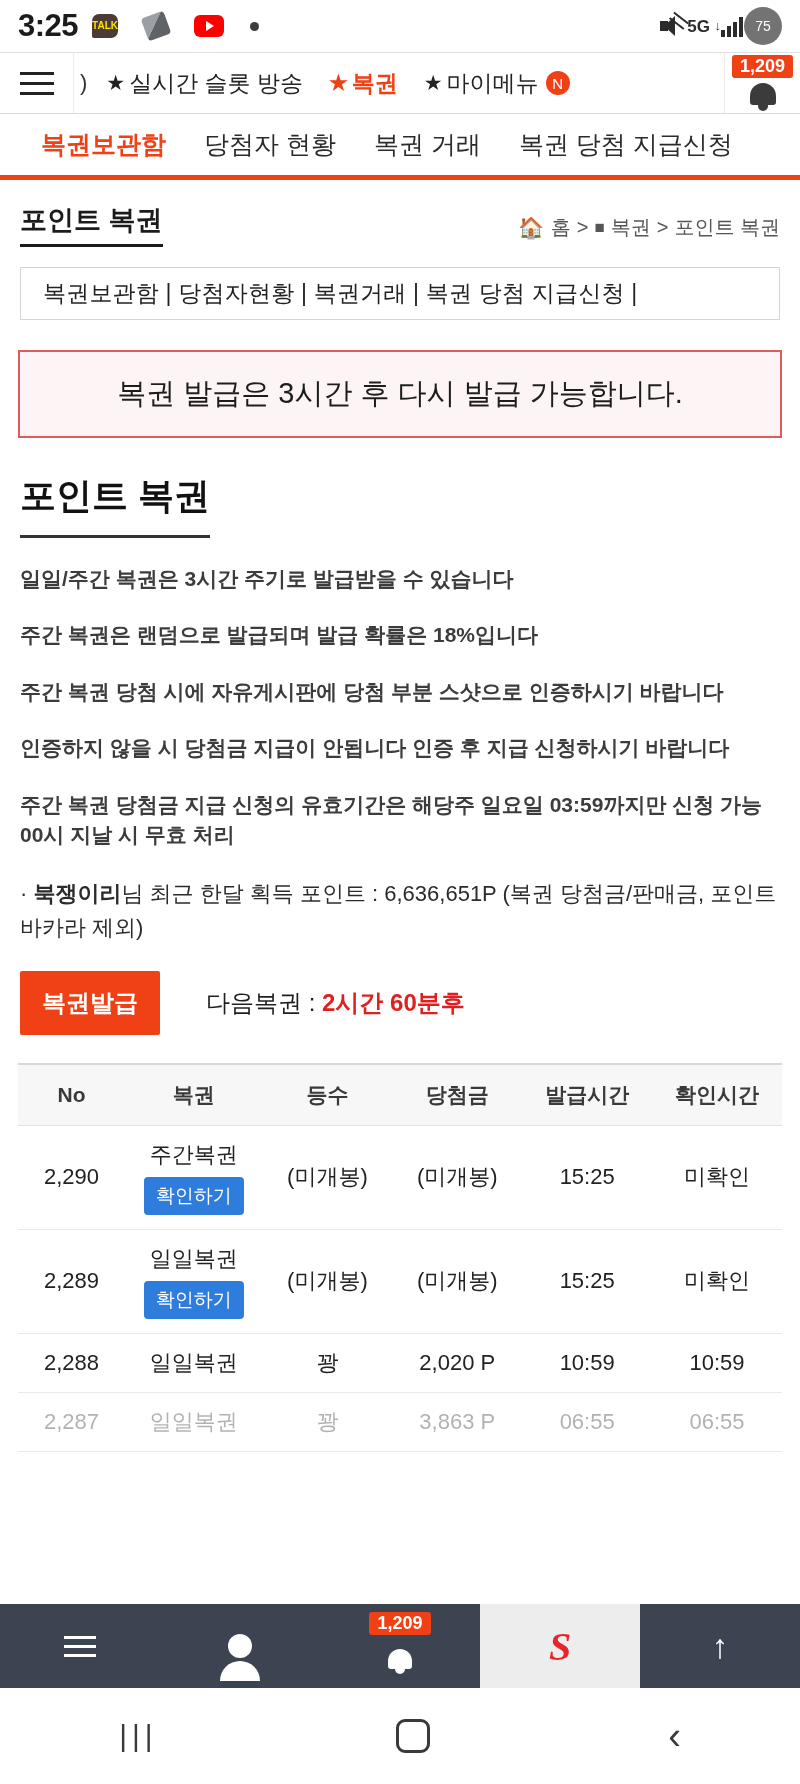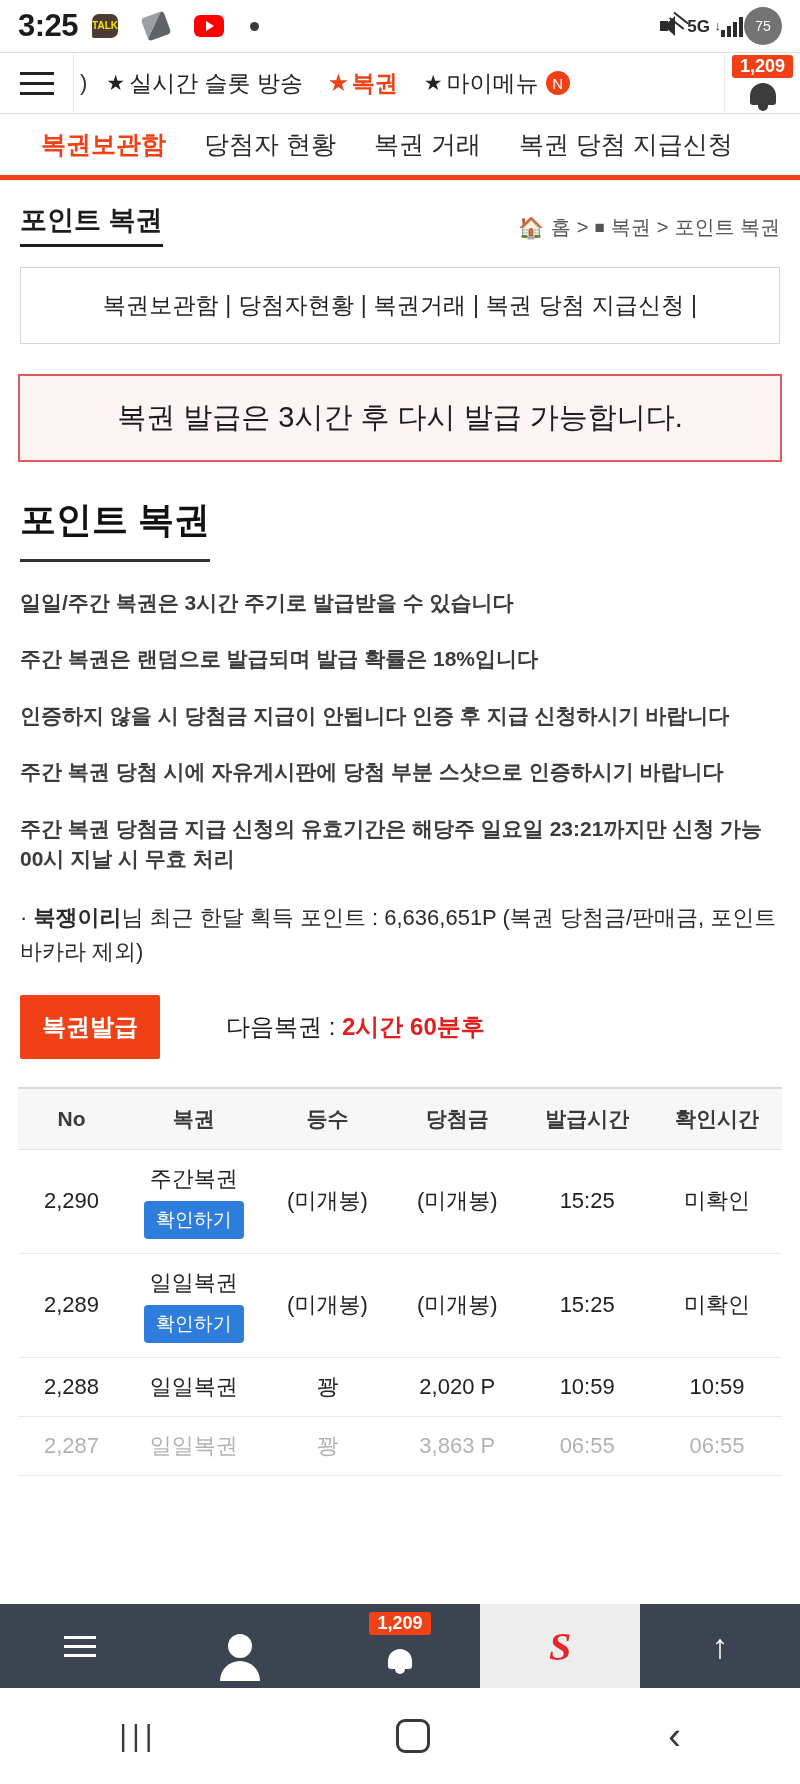--- a/index.html
+++ b/index.html
@@ -294,25 +294,24 @@
     align-items: center;
     gap: 6px;
     padding-bottom: 6px;
   }
   .crumb-home { color: #777; font-size: 21px; }
   .crumb-sq { font-size: 17px; color: #555; }
 
   .linkbox {
     margin: 6px 20px 0 20px;
     border: 1px solid #d5d5d5;
-    padding: 22px 22px;
+    padding: 10px 22px;
     font-size: 23px;
     color: #222;
     letter-spacing: 0.2px;
-    text-align: center;
   }
 
   .alertbox {
     margin: 30px 18px 0 18px;
     border: 2px solid #e05b5b;
     background: #fdf5f5;
     padding: 22px 10px;
     text-align: center;
     font-size: 29px;
     color: #1d1d1d;
@@ -342,21 +341,21 @@
     font-size: 22px;
     color: #2b2b2b;
     line-height: 1.55;
   }
   .pointline b { font-weight: 700; }
 
   .issuerow {
     margin: 26px 20px 0 20px;
     display: flex;
     align-items: center;
-    gap: 66px;
+    gap: 46px;
   }
   .btn-issue {
     background: #ef4016;
     color: #fff;
     font-size: 24px;
     font-weight: 700;
     padding: 16px 22px;
     border: none;
     border-radius: 2px;
   }
@@ -577,23 +576,23 @@
 
     <div class="linkbox">복권보관함 | 당첨자현황 | 복권거래 | 복권 당첨 지급신청 |</div>
 
     <div class="alertbox">복권 발급은 3시간 후 다시 발급 가능합니다.</div>
 
     <div class="bigtitle">포인트 복권</div>
 
     <div class="notices">
       <p>일일/주간 복권은 3시간 주기로 발급받을 수 있습니다</p>
       <p>주간 복권은 랜덤으로 발급되며 발급 확률은 18%입니다</p>
+      <p>주간 복권 당첨 시에 자유게시판에 당첨 부분 스샷으로 인증하시기 바랍니다</p>
       <p>인증하지 않을 시 당첨금 지급이 안됩니다 인증 후 지급 신청하시기 바랍니다</p>
-      <p>주간 복권 당첨 시에 자유게시판에 당첨 부분 스샷으로 인증하시기 바랍니다</p>
-      <p>주간 복권 당첨금 지급 신청의 유효기간은 해당주 일요일 23:21까지만 신청 가능 00시 지날 시 무효 처리</p>
+      <p>주간 복권 당첨금 지급 신청의 유효기간은 해당주 일요일 03:59까지만 신청 가능 00시 지날 시 무효 처리</p>
     </div>
 
     <div class="pointline">
       <span>·</span>
       <b>북쟁이리</b><span>님 최근 한달 획득 포인트 : 6,636,651P (복권 당첨금/판매금, 포인트 바카라 제외)</span>
     </div>
 
     <div class="issuerow">
       <button class="btn-issue">복권발급</button>
       <div class="nexttxt">

